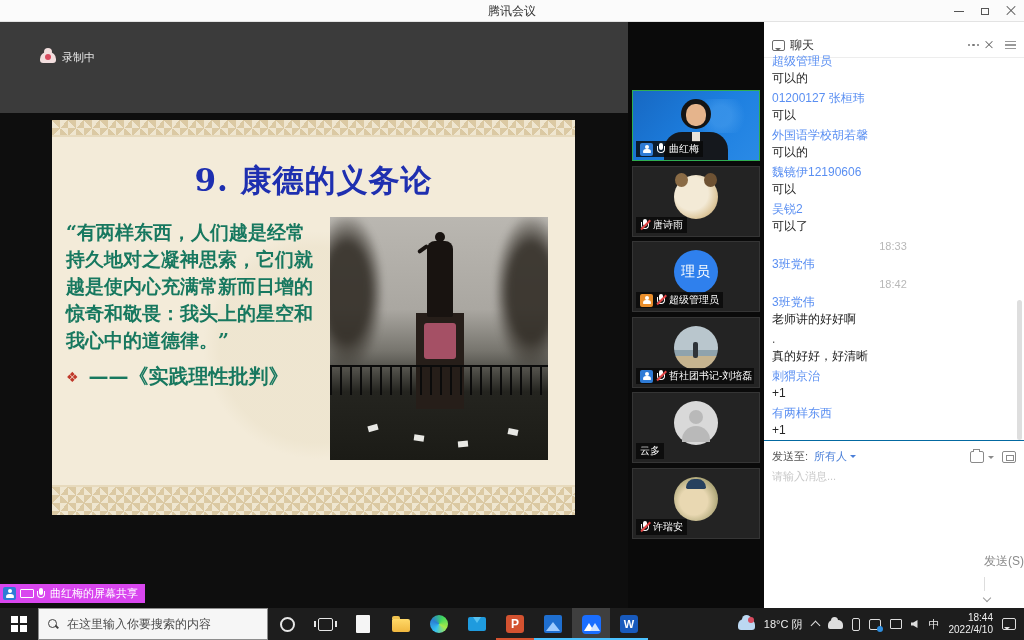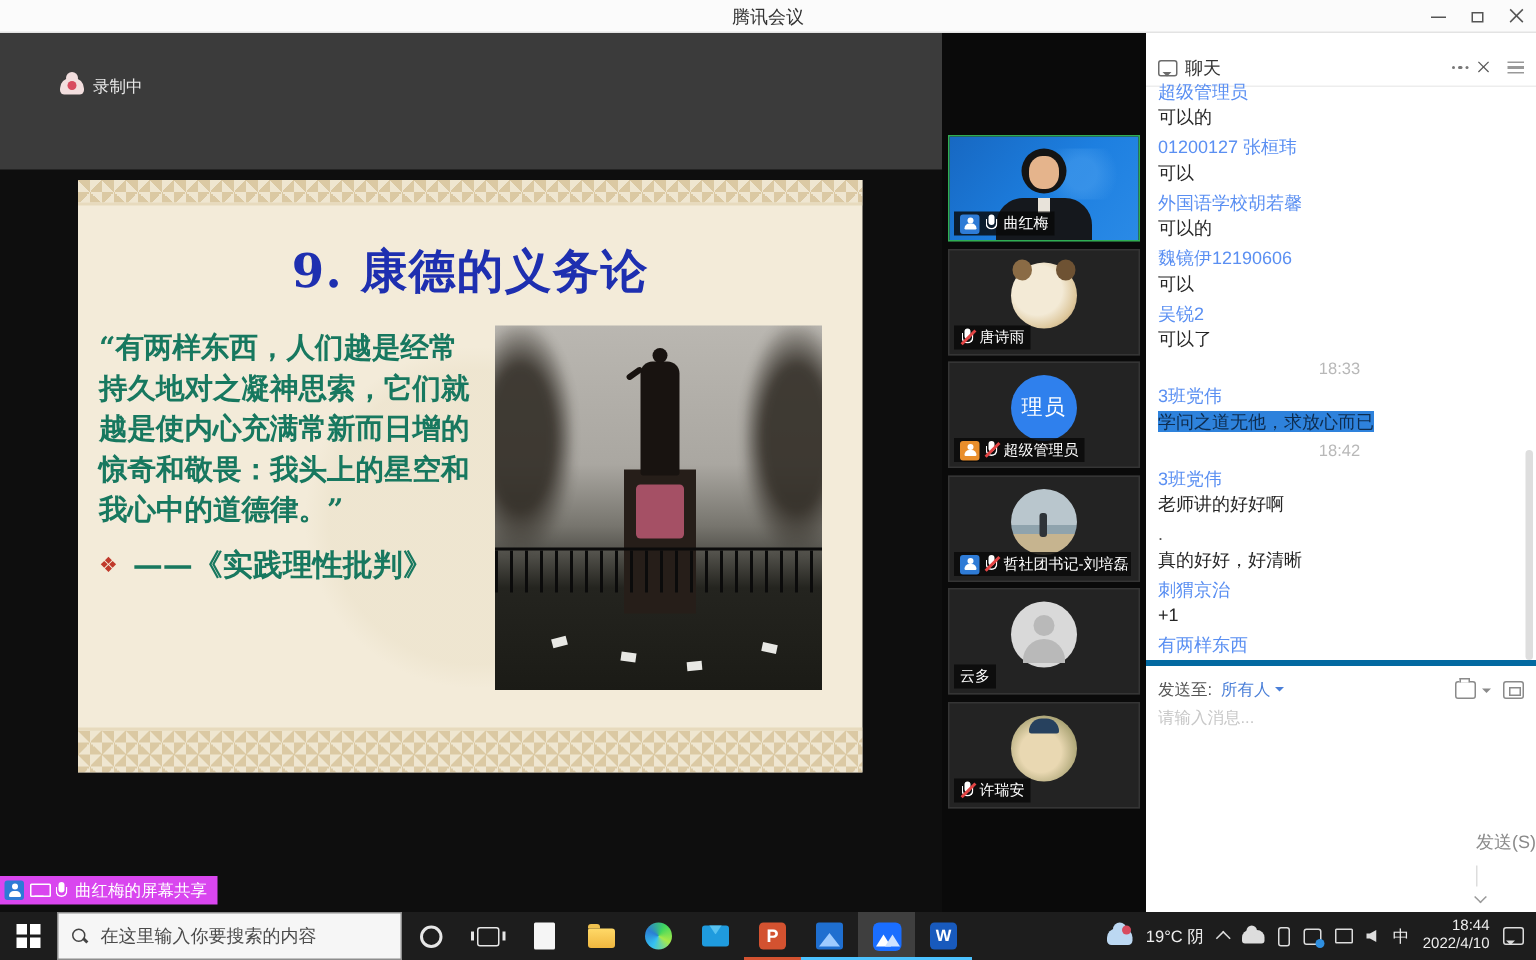--- a/index.html
+++ b/index.html
@@ -111,21 +111,21 @@
 
   #messages { position:absolute; left:0; top:25px; width:100%; height:395px; padding:6px 10px 0 8px; overflow:hidden; }
   .msg .sender { font-size:12px; line-height:17px; color:#5a8ff2; }
   .msg .sender.dim { color:#555; }
   .msg .text { font-size:12px; line-height:17px; color:#262626; }
   .msg { margin-bottom:3px; }
   .msg .text .sel { background:#2e82dc; color:#0e2c4e; }
   .timestamp { text-align:center; font-size:11px; color:#b8b8b8; line-height:16px; margin:2px 0; }
   #chat-scrollbar { position:absolute; right:2px; top:278px; width:5px; height:140px; border-radius:3px; background:#dedede; }
 
-  #composer { position:absolute; left:0; top:418px; width:100%; height:168px; border-top:4px solid #0369a1; }
+  #composer { position:absolute; left:0; top:418px; width:100%; height:168px; border-top:1px solid #0369a1; }
   #composer .row1 { display:flex; align-items:center; gap:6px; padding:8px 8px 0 8px; font-size:11px; }
   #composer .sendto-label { color:#555; }
   #composer .sendto-value { color:#4a7fd8; display:flex; align-items:center; gap:3px; }
   .caret-down { width:0; height:0; border:3.5px solid transparent; border-top-color:#4a7fd8; margin-top:3px; }
   #composer .row1 .spacer { flex:1; }
   .tool-ico { position:relative; width:14px; height:12px; border:1px solid #8a8a8a; border-radius:2px; }
   .tool-ico.hist::before { content:""; position:absolute; left:2px; top:-3px; width:5px; height:2px; background:#fff; border:1px solid #8a8a8a; border-bottom:none; }
   .tool-chev { width:0; height:0; border:3px solid transparent; border-top-color:#8a8a8a; margin:4px 2px 0 -2px; }
   .tool-ico.shot::after { content:""; position:absolute; left:3px; top:3px; width:6px; height:4px; border:1px solid #8a8a8a; }
   #chat-input { display:block; width:238px; margin:6px 8px 0 8px; border:none; outline:none; font-size:11px; color:#333; font-family:inherit; }
@@ -371,21 +371,20 @@
         <div class="sender">魏镜伊12190606</div>
         <div class="text">可以</div>
       </div>
       <div class="msg">
         <div class="sender">吴锐2</div>
         <div class="text">可以了</div>
       </div>
       <div class="timestamp">18:33</div>
       <div class="msg">
         <div class="sender">3班党伟</div>
-        <div class="text"><span class="sel">学问之道无他，求放心而已</span></div>
       </div>
       <div class="timestamp">18:42</div>
       <div class="msg">
         <div class="sender">3班党伟</div>
         <div class="text">老师讲的好好啊</div>
       </div>
       <div class="msg">
         <div class="sender dim">.</div>
         <div class="text">真的好好，好清晰</div>
       </div>
@@ -461,21 +460,21 @@
       </div>
     <div class="tb-slot under-blue active">
         <span class="ico-meet"></span>
       </div>
     <div class="tb-slot under-blue">
         <span class="ico-word">W</span>
       </div>
 
     <div id="tray">
       <span class="wx-cloud"></span>
-      <span>19°C 阴</span>
+      <span>18°C 阴</span>
       <span class="chev-up"></span>
       <span class="tr-cloud"></span>
       <span class="tr-phone"></span>
       <span class="tr-dev"></span>
       <span class="tr-pen"></span>
       <span class="tr-spk"></span>
       <span>中</span>
       <span class="tr-time">
         <div>18:44</div>
         <div>2022/4/10</div>

